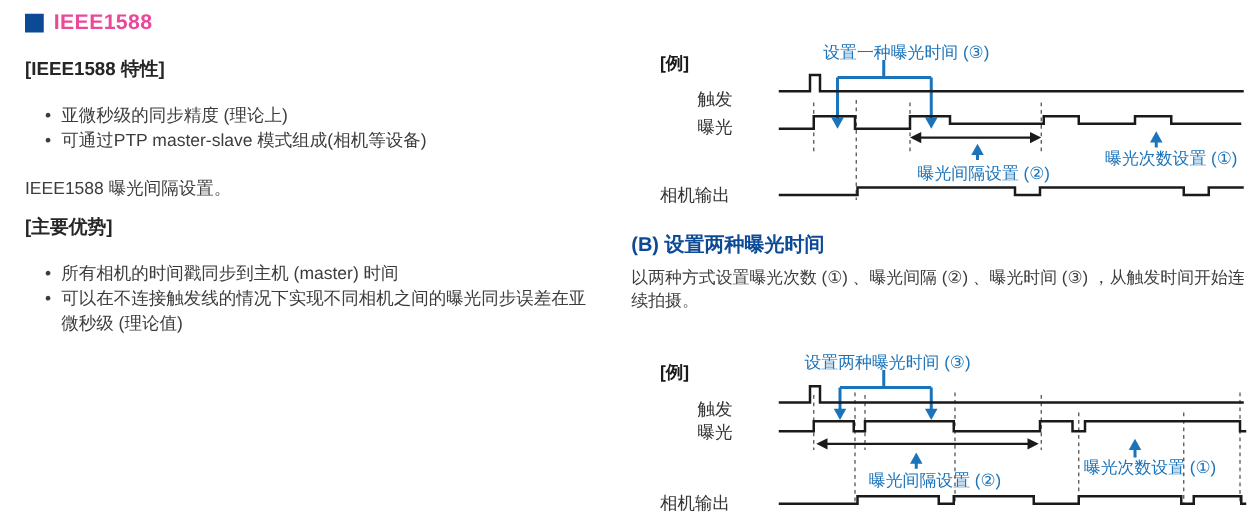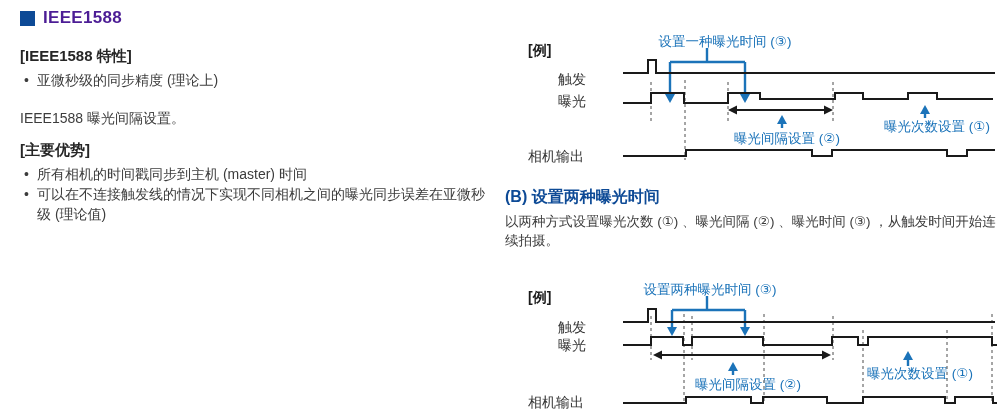--- a/index.html
+++ b/index.html
@@ -4,25 +4,25 @@
 <style>
   html, body { margin:0; padding:0; background:#ffffff; }
   body { width:1000px; height:416px; font-family:"Liberation Sans","DejaVu Sans",sans-serif; }
   .page { position:relative; width:1000px; height:416px; overflow:hidden; background:#fff; }
 
   
   .left-col { position:absolute; left:20px; top:8px; width:476px; color:#3c3c3c;
               font-size:14px; line-height:20px; }
   .main-header { display:flex; align-items:center; height:20px; }
   .hdr-sq { width:15px; height:15px; background:#0d4a96; margin-right:8px; flex:0 0 auto; }
-  .main-title { font-size:17px; font-weight:bold; color:#4c1d95; margin:0; letter-spacing:0.3px; }
+  .main-title { font-size:17px; font-weight:bold; color:#ec4899; margin:0; letter-spacing:0.3px; }
   .intro { margin:26px 0 0 0; }
   .sect-head { font-size:15px; font-weight:bold; color:#262626; margin:18px 0 0 0; line-height:20px; }
   .sect-head.tight { margin-top:12px; }
-  .bullets { list-style:none; margin:4px; padding:0; }
+  .bullets { list-style:none; margin:16px; padding:0; }
   .bullets li { position:relative; padding-left:13px; }
   .bullets li::before { content:"\2022"; position:absolute; left:0; top:0; color:#3c3c3c; }
   .simplify { margin:18px 0 0 0; }
 
   
   .diagram-a { position:absolute; left:505px; top:28px; }
   .diagram-b { position:absolute; left:505px; top:272px; }
   .section-b { position:absolute; left:505px; top:186px; width:497px; }
   .section-b h3 { margin:0; font-size:16px; font-weight:bold; color:#0d4a96; line-height:22px; }
   .section-b p { margin:4px 0 0 0; font-size:13.5px; line-height:19px; color:#3c3c3c; }
@@ -47,20 +47,21 @@
   <div class="left-col">
     <div class="main-header">
       <span class="hdr-sq"></span>
       <h1 class="main-title">IEEE1588</h1>
     </div>
 
 
     <h2 class="sect-head">[IEEE1588 特性]</h2>
     <ul class="bullets">
       <li>亚微秒级的同步精度 (理论上)</li>
+      <li>可通过PTP master-slave 模式组成(相机等设备)</li>
     </ul>
 
     <p class="simplify">IEEE1588 曝光间隔设置。</p>
 
     <h2 class="sect-head tight">[主要优势]</h2>
     <ul class="bullets">
       <li>所有相机的时间戳同步到主机 (master) 时间</li>
       <li>可以在不连接触发线的情况下实现不同相机之间的曝光同步误差在亚微秒级 (理论值)</li>
     </ul>
   </div>

